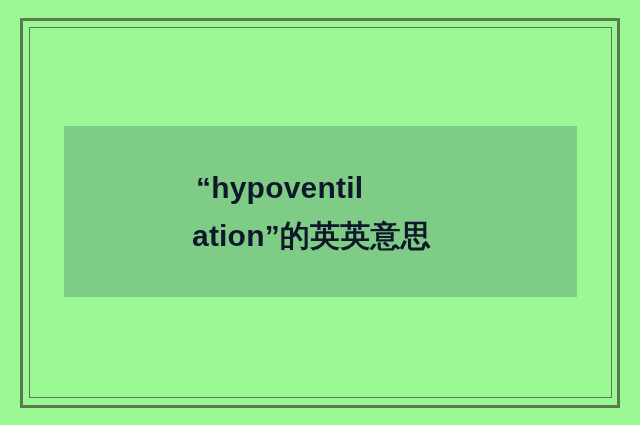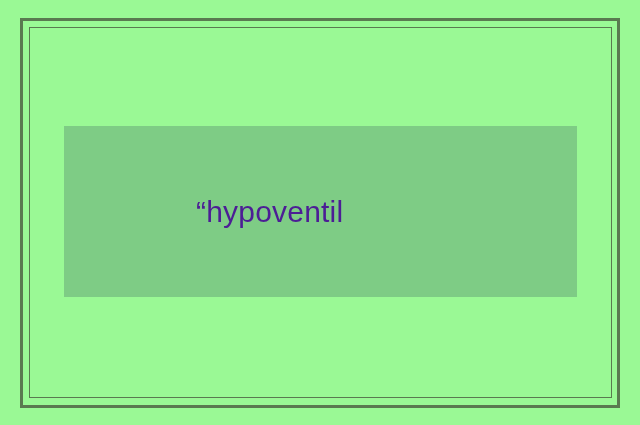--- a/index.html
+++ b/index.html
@@ -57,38 +57,39 @@
     box-sizing: border-box;
     display: flex;
     flex-direction: column;
     align-items: flex-start;
     justify-content: center;
     padding-left: 132px;
     padding-right: 20px;
   }
 
   .title-line {
-    color: #4c1d95;
+    color: #0f172a;
     font-size: 30px;
-    font-weight: normal;
+    font-weight: bold;
     line-height: 48px;
     letter-spacing: 0.2px;
     white-space: nowrap;
     text-align: left;
   }
 
   #title-line-2 {
     margin-left: -4px;
   }
 </style>
 </head>
 <body>
 
 <div id="poster">
 
   <div id="outer-frame"></div>
   <div id="inner-frame"></div>
 
   <div id="title-plate">
     <div class="title-line" id="title-line-1">“hypoventil</div>
+    <div class="title-line" id="title-line-2">ation”的英英意思</div>
   </div>
 
 </div>
 
 </body></html>

